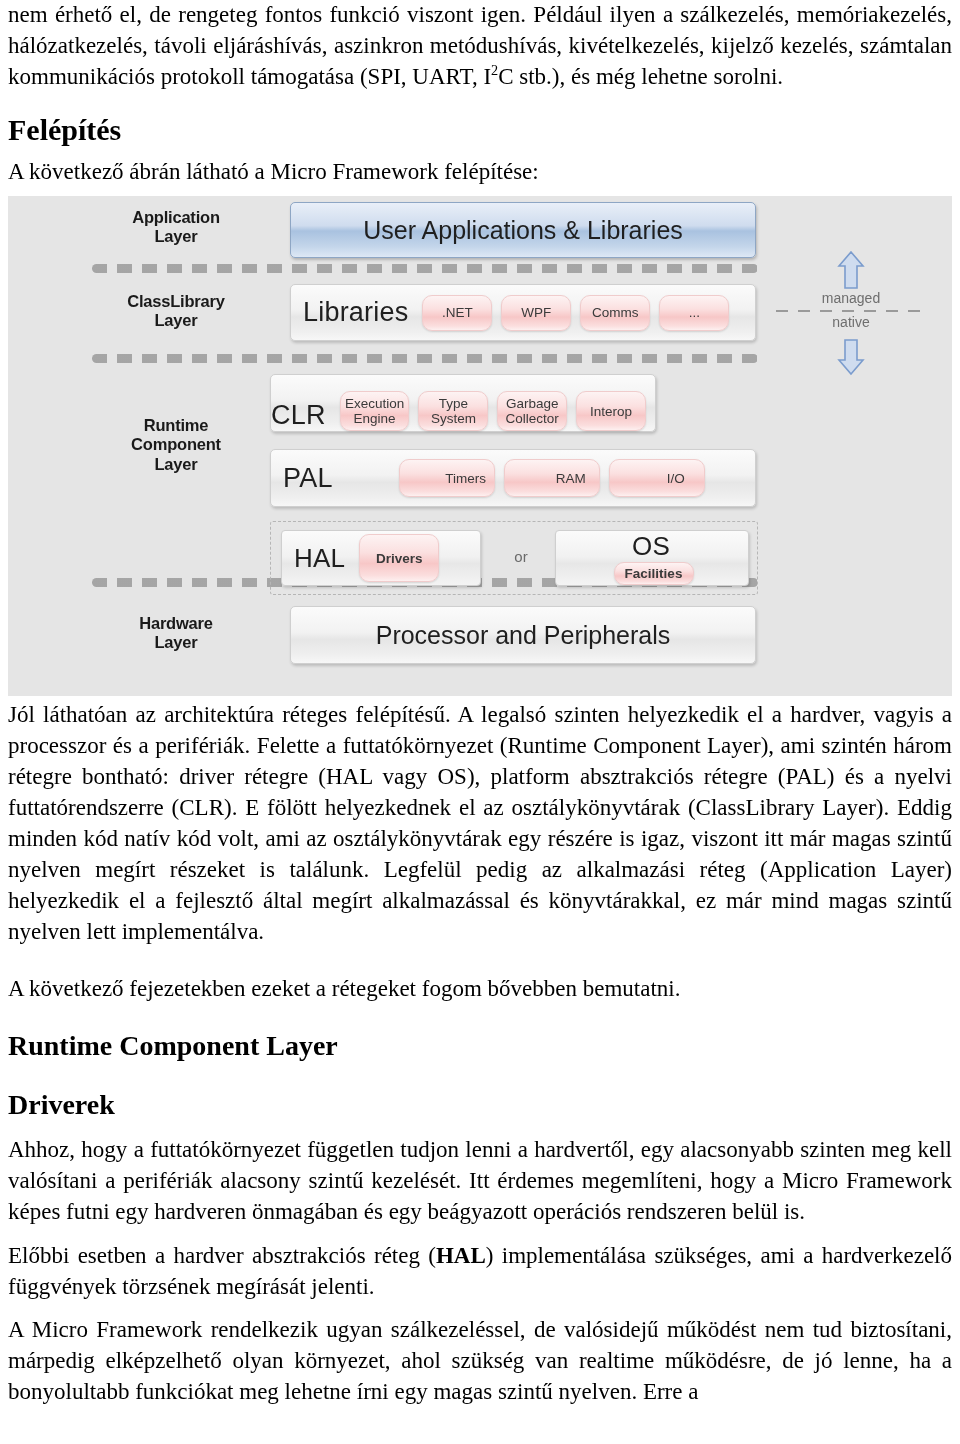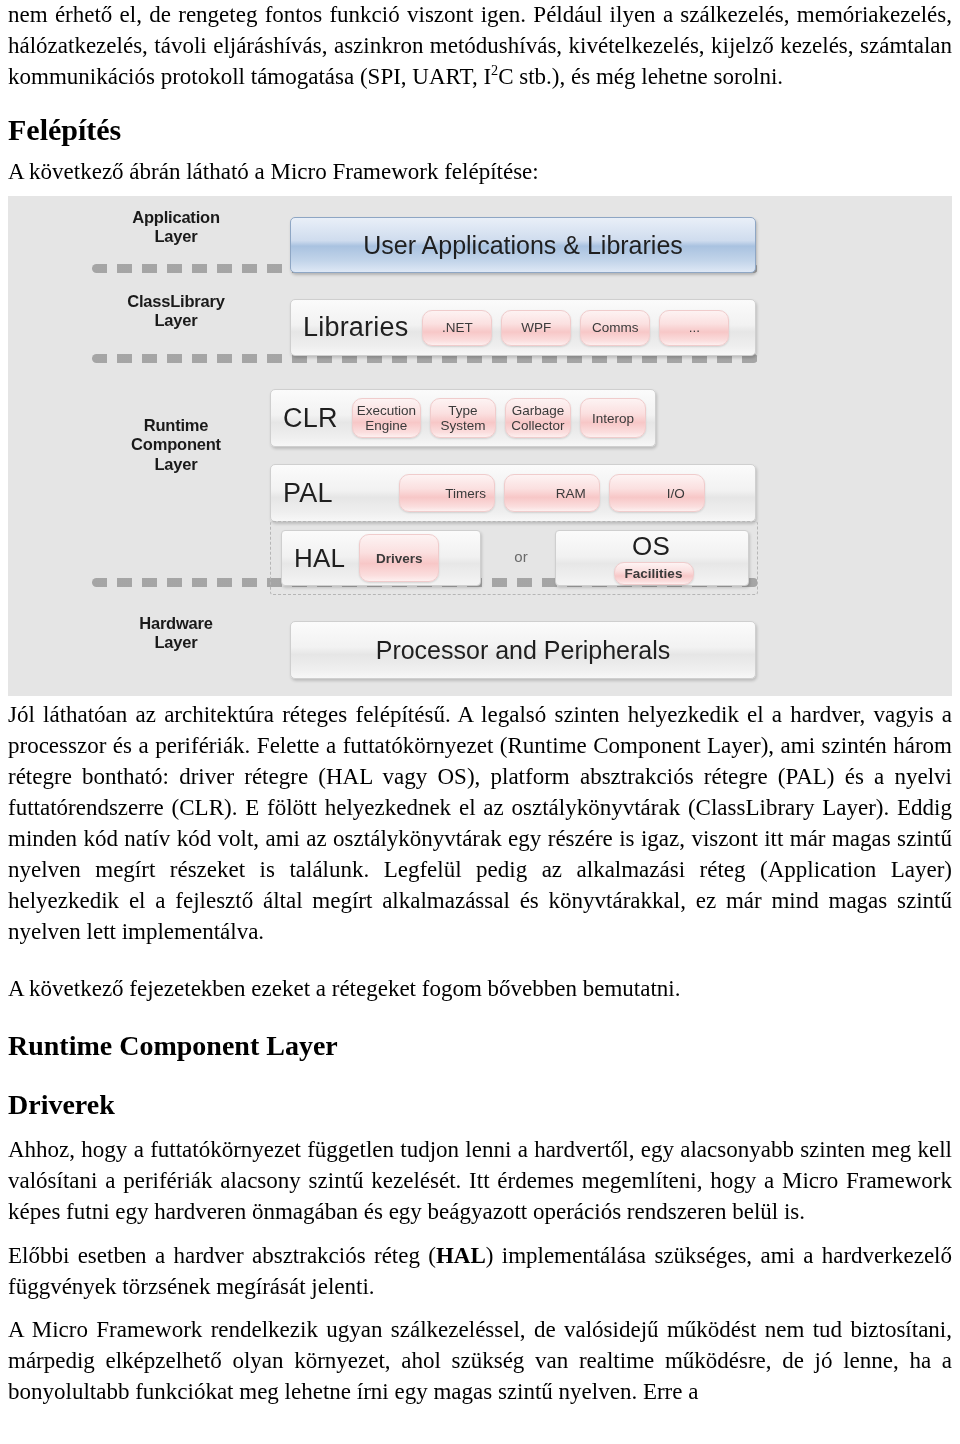--- a/index.html
+++ b/index.html
@@ -85,21 +85,20 @@
       to right,
       #9a9a9a 0px, #9a9a9a 15px,
       rgba(0,0,0,0) 15px, rgba(0,0,0,0) 25px);
     border-radius: 5px;
     opacity: 0.85;
   }
   .bar {
     position: absolute;
     box-sizing: border-box;
     border-radius: 5px;
-    margin-top: 15px;
   }
   .bar-app {
     left: 282px;
     width: 466px;
     top: 6px;
     height: 56px;
     background: linear-gradient(to bottom, #e9eff8 0%, #cfdcee 42%, #a9c2e0 52%, #c3d5ea 80%, #dee8f5 100%);
     border: 1px solid #8ea6c4;
     box-shadow: 1px 2px 3px rgba(0,0,0,0.22);
     display: flex;
@@ -121,22 +120,21 @@
     display: flex;
     align-items: center;
     padding-left: 12px;
   }
   .bar-clr {
     left: 262px;
     width: 386px;
     top: 178px;
     height: 58px;
     display: flex;
-    align-items: center;
-    padding-left: 12px;
+    align-items: flex-end;
   }
   .bar-pal {
     left: 262px;
     width: 486px;
     top: 253px;
     height: 58px;
     display: flex;
     align-items: center;
     padding-left: 12px;
   }
@@ -328,20 +326,35 @@
       <div class="subbox os">
         <span class="big-word sm">OS</span>
         <span class="pill hal">Facilities</span>
       </div>
     </div>
 
     <div class="bar bar-grey bar-hw">
       <span>Processor and Peripherals</span>
     </div>
 
+    <div class="mn">
+      <div class="mn-arrow up">
+        <svg width="30" height="40" viewBox="0 0 30 40" aria-hidden="true">
+          <polygon points="15,2 27,16 21,16 21,38 9,38 9,16 3,16" fill="#cfdcef" stroke="#7b9ccd" stroke-width="1.6"></polygon>
+        </svg>
+      </div>
+      <div class="mn-word managed">managed</div>
+      <div class="mn-line"></div>
+      <div class="mn-word native">native</div>
+      <div class="mn-arrow down">
+        <svg width="30" height="38" viewBox="0 0 30 38" aria-hidden="true">
+          <polygon points="15,36 27,22 21,22 21,2 9,2 9,22 3,22" fill="#cfdcef" stroke="#7b9ccd" stroke-width="1.6"></polygon>
+        </svg>
+      </div>
+    </div>
 
   </div>
 
   <p class="body">Jól láthatóan az architektúra réteges felépítésű. A legalsó szinten helyezkedik el a hardver, vagyis a processzor és a perifériák. Felette a futtatókörnyezet (Runtime Component Layer), ami szintén három rétegre bontható: driver rétegre (HAL vagy OS), platform absztrakciós rétegre (PAL) és a nyelvi futtatórendszerre (CLR). E fölött helyezkednek el az osztálykönyvtárak (ClassLibrary Layer). Eddig minden kód natív kód volt, ami az osztálykönyvtárak egy részére is igaz, viszont itt már magas szintű nyelven megírt részeket is találunk. Legfelül pedig az alkalmazási réteg (Application Layer) helyezkedik el a fejlesztő által megírt alkalmazással és könyvtárakkal, ez már mind magas szintű nyelven lett implementálva.</p>
 
   <div class="gap-md"></div>
 
   <p class="body">A következő fejezetekben ezeket a rétegeket fogom bővebben bemutatni.</p>
 
   <h3 class="h-sub2">Runtime Component Layer</h3>

